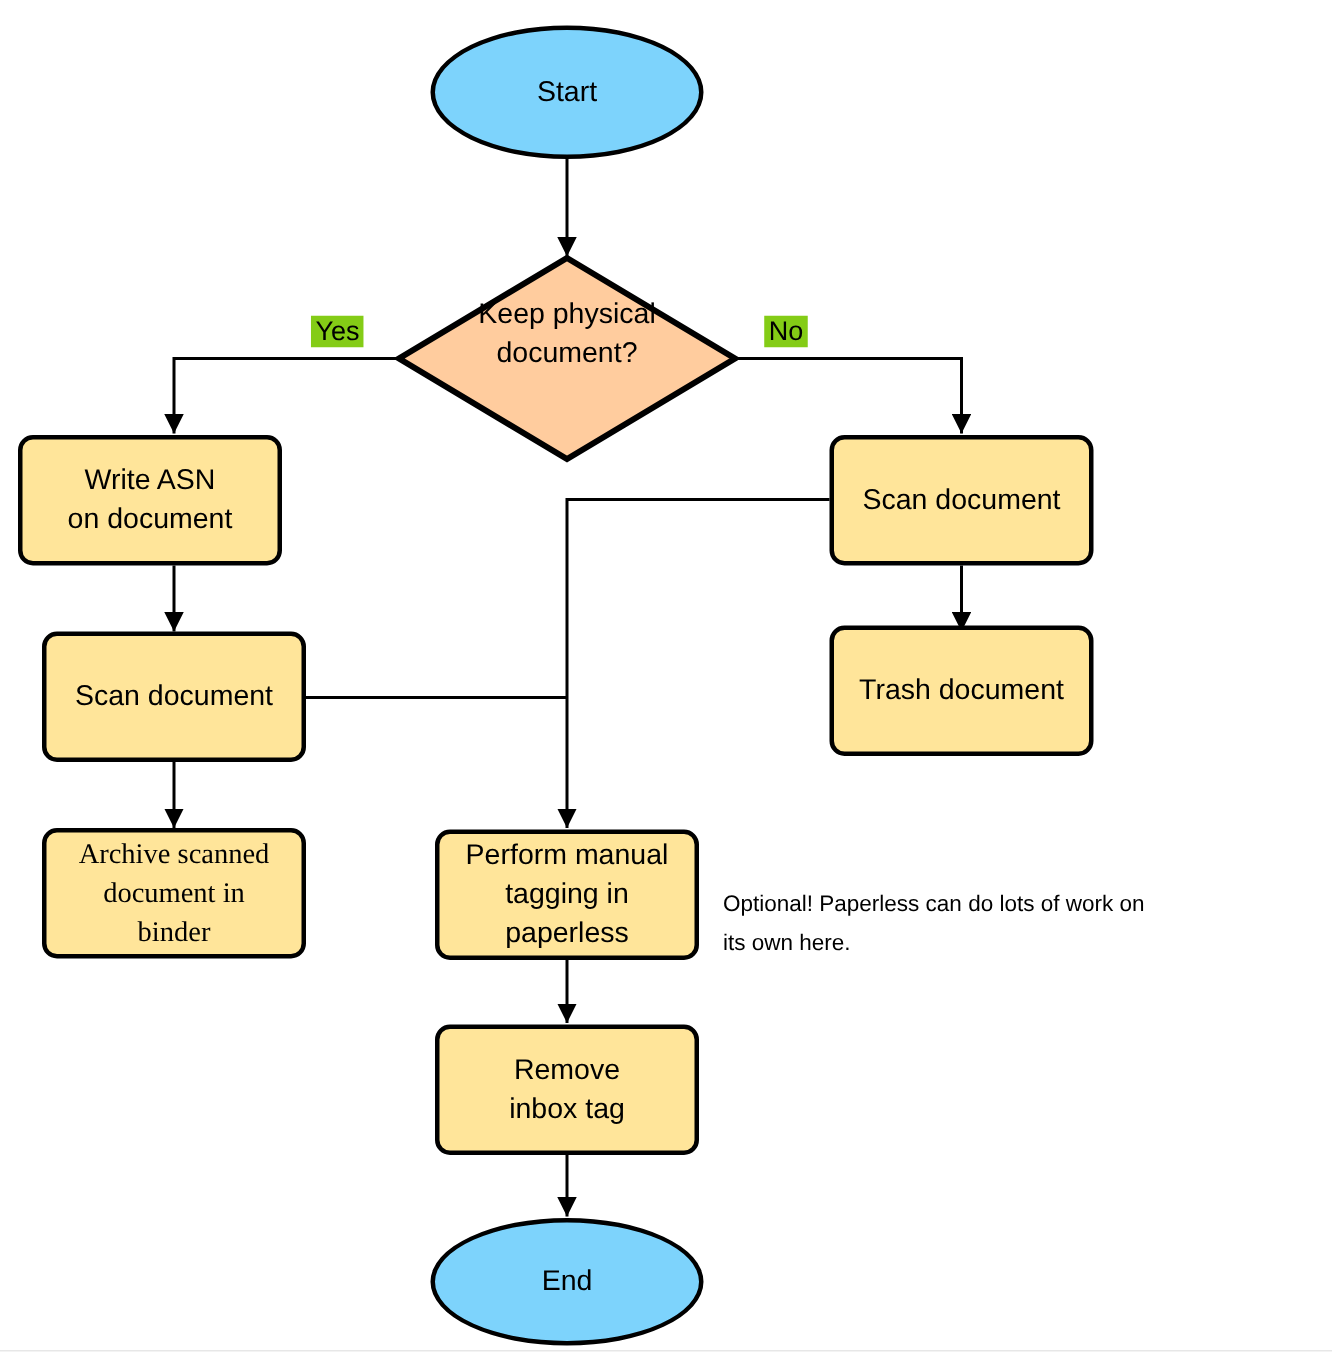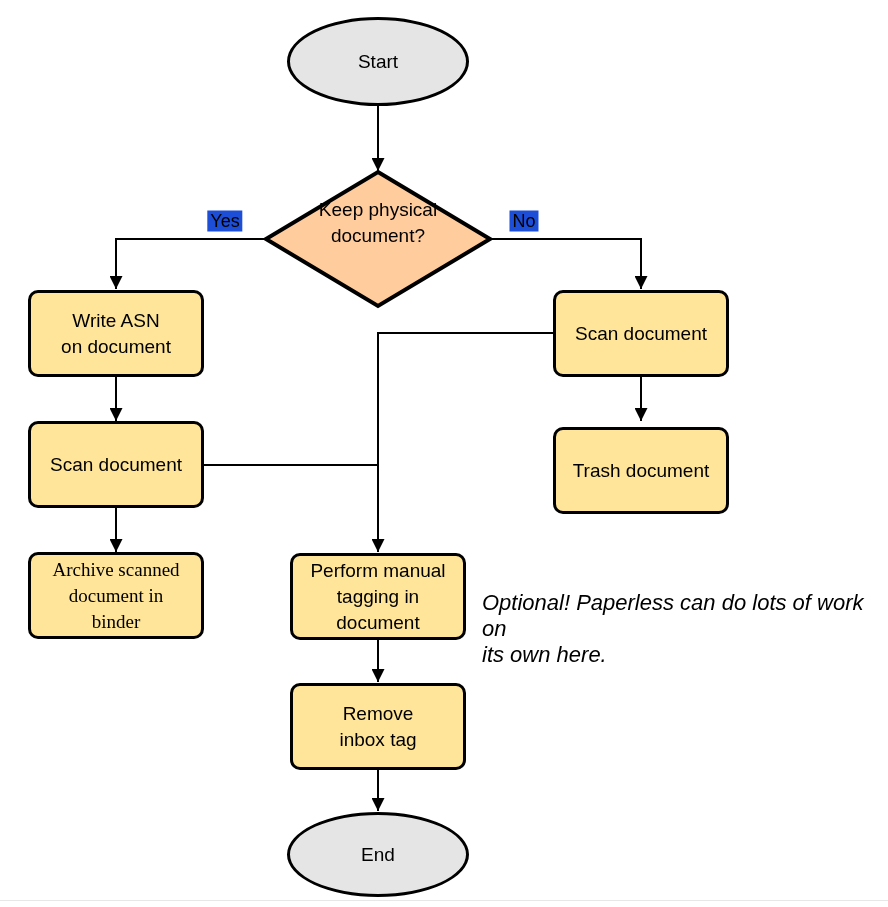--- a/index.html
+++ b/index.html
@@ -8,39 +8,39 @@
     font-family:"Liberation Sans", sans-serif; color:#000; overflow:hidden;
   }
   svg.edges { position:absolute; left:0; top:0; width:888px; height:907px; }
   .edge { stroke:#000; stroke-width:2; fill:none; }
   .node {
     position:absolute; display:flex; align-items:center; justify-content:center;
     text-align:center; white-space:pre-line; font-size:19px; line-height:26px;
     box-sizing:border-box;
   }
   .box  { background:#ffe59a; border:3px solid #000; border-radius:10px; width:176px; height:87px; }
-  .ellipse { background:#e5e5e5; border:3px solid #000; border-radius:50%; width:182px; height:89px; }
+  .ellipse { background:#7dd3fc; border:3px solid #000; border-radius:50%; width:182px; height:89px; }
   .diamond-label { position:absolute; left:266px; top:156px; width:224px; height:134px; }
   .edge-label {
     position:absolute; transform:translate(-50%,-50%); font-size:18px;
-    background:#1d4ed8; padding:0 3px; white-space:nowrap;
+    background:#84cc16; padding:0 3px; white-space:nowrap;
   }
   .note {
-    position:absolute; left:482px; top:590px; font-size:22px; line-height:26px;
-    font-style:italic; white-space:pre-line;
+    position:absolute; left:482px; top:590px; font-size:15px; line-height:26px;
+    white-space:pre-line;
   }
   .bottom-rule { position:absolute; left:0; top:900px; width:888px; height:1px; background:#e7e7e7; }
 
   
   #n-start      { left:287px; top:17px;  }
-  #n-write-asn  { left:28px;  top:290px; }
+  #n-write-asn  { left:12px;  top:290px; }
   #n-scan-left  { left:28px;  top:421px; }
   #n-archive    { left:28px;  top:552px;font-family:Liberation Serif, serif; }
   #n-scan-right { left:553px; top:290px; }
-  #n-trash      { left:553px; top:427px; }
+  #n-trash      { left:553px; top:417px; }
   #n-tagging    { left:290px; top:553px; }
   #n-remove     { left:290px; top:683px; }
   #n-end        { left:287px; top:812px; height:85px; }
   #lbl-yes { left:225px; top:221px; }
   #lbl-no  { left:524px; top:221px;text-align:center; }
 </style>
 </head>
 <body>
 
 <div class="canvas">
@@ -83,21 +83,21 @@
   <div class="node box" id="n-archive">Archive scanned
 document in
 binder</div>
 
   <div class="node box" id="n-scan-right">Scan document</div>
 
   <div class="node box" id="n-trash">Trash document</div>
 
   <div class="node box" id="n-tagging">Perform manual
 tagging in
-document</div>
+paperless</div>
 
   <div class="node box" id="n-remove">Remove
 inbox tag</div>
 
   <div class="node ellipse" id="n-end">End</div>
 
   <div class="note">Optional! Paperless can do lots of work on
 its own here.</div>
 
   <div class="bottom-rule"></div>

